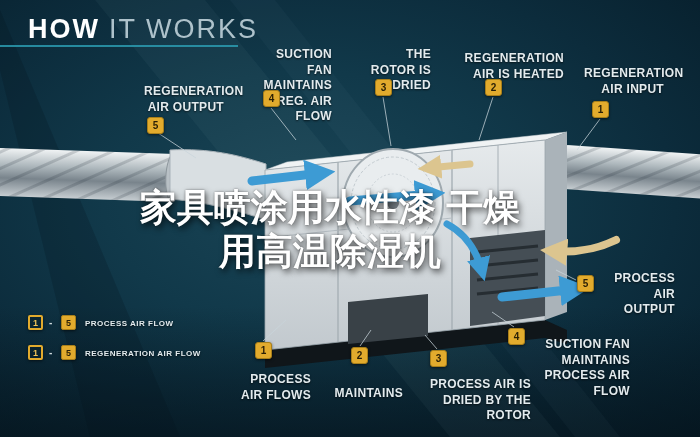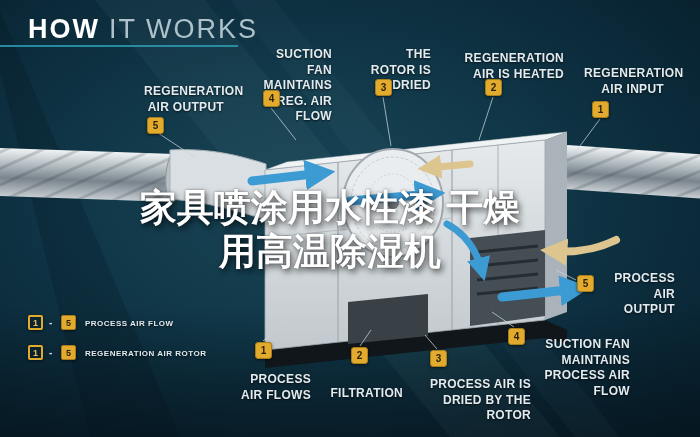--- a/index.html
+++ b/index.html
@@ -152,36 +152,36 @@
 
   <div class="label" style="left:464px;top:51px;width:100px">REGENERATION AIR IS HEATED</div>
   <div class="badge" style="left:485px;top:79px">2</div>
 
   <div class="label" style="left:584px;top:66px;width:80px">REGENERATION AIR INPUT</div>
   <div class="badge" style="left:592px;top:101px">1</div>
 
   <div class="label" style="left:233px;top:372px;width:78px">PROCESS AIR FLOWS</div>
   <div class="badge" style="left:255px;top:342px">1</div>
 
-  <div class="label" style="left:329px;top:386px;width:74px">FILTRATION</div>
+  <div class="label" style="left:329px;top:386px;width:74px">MAINTAINS</div>
   <div class="badge" style="left:351px;top:347px">2</div>
 
   <div class="label" style="left:409px;top:377px;width:122px">PROCESS AIR IS DRIED BY THE ROTOR</div>
   <div class="badge" style="left:430px;top:350px">3</div>
 
   <div class="label" style="left:526px;top:337px;width:104px">SUCTION FAN MAINTAINS PROCESS AIR FLOW</div>
   <div class="badge" style="left:508px;top:328px">4</div>
 
   <div class="label" style="left:605px;top:271px;width:70px">PROCESS AIR OUTPUT</div>
   <div class="badge" style="left:577px;top:275px">5</div>
 
 
   <div class="badge sm outline" style="left:28px;top:315px">1</div>
   <div class="legend-dash" style="left:49px;top:317px">-</div>
   <div class="badge sm" style="left:61px;top:315px">5</div>
   <div class="legend-label" style="left:85px;top:319px">PROCESS AIR FLOW</div>
 
   <div class="badge sm outline" style="left:28px;top:345px">1</div>
   <div class="legend-dash" style="left:49px;top:347px">-</div>
   <div class="badge sm" style="left:61px;top:345px">5</div>
-  <div class="legend-label" style="left:85px;top:349px">REGENERATION AIR ROTOR</div>
+  <div class="legend-label" style="left:85px;top:349px">REGENERATION AIR FLOW</div>
 
 </div>
 
 </body></html>

